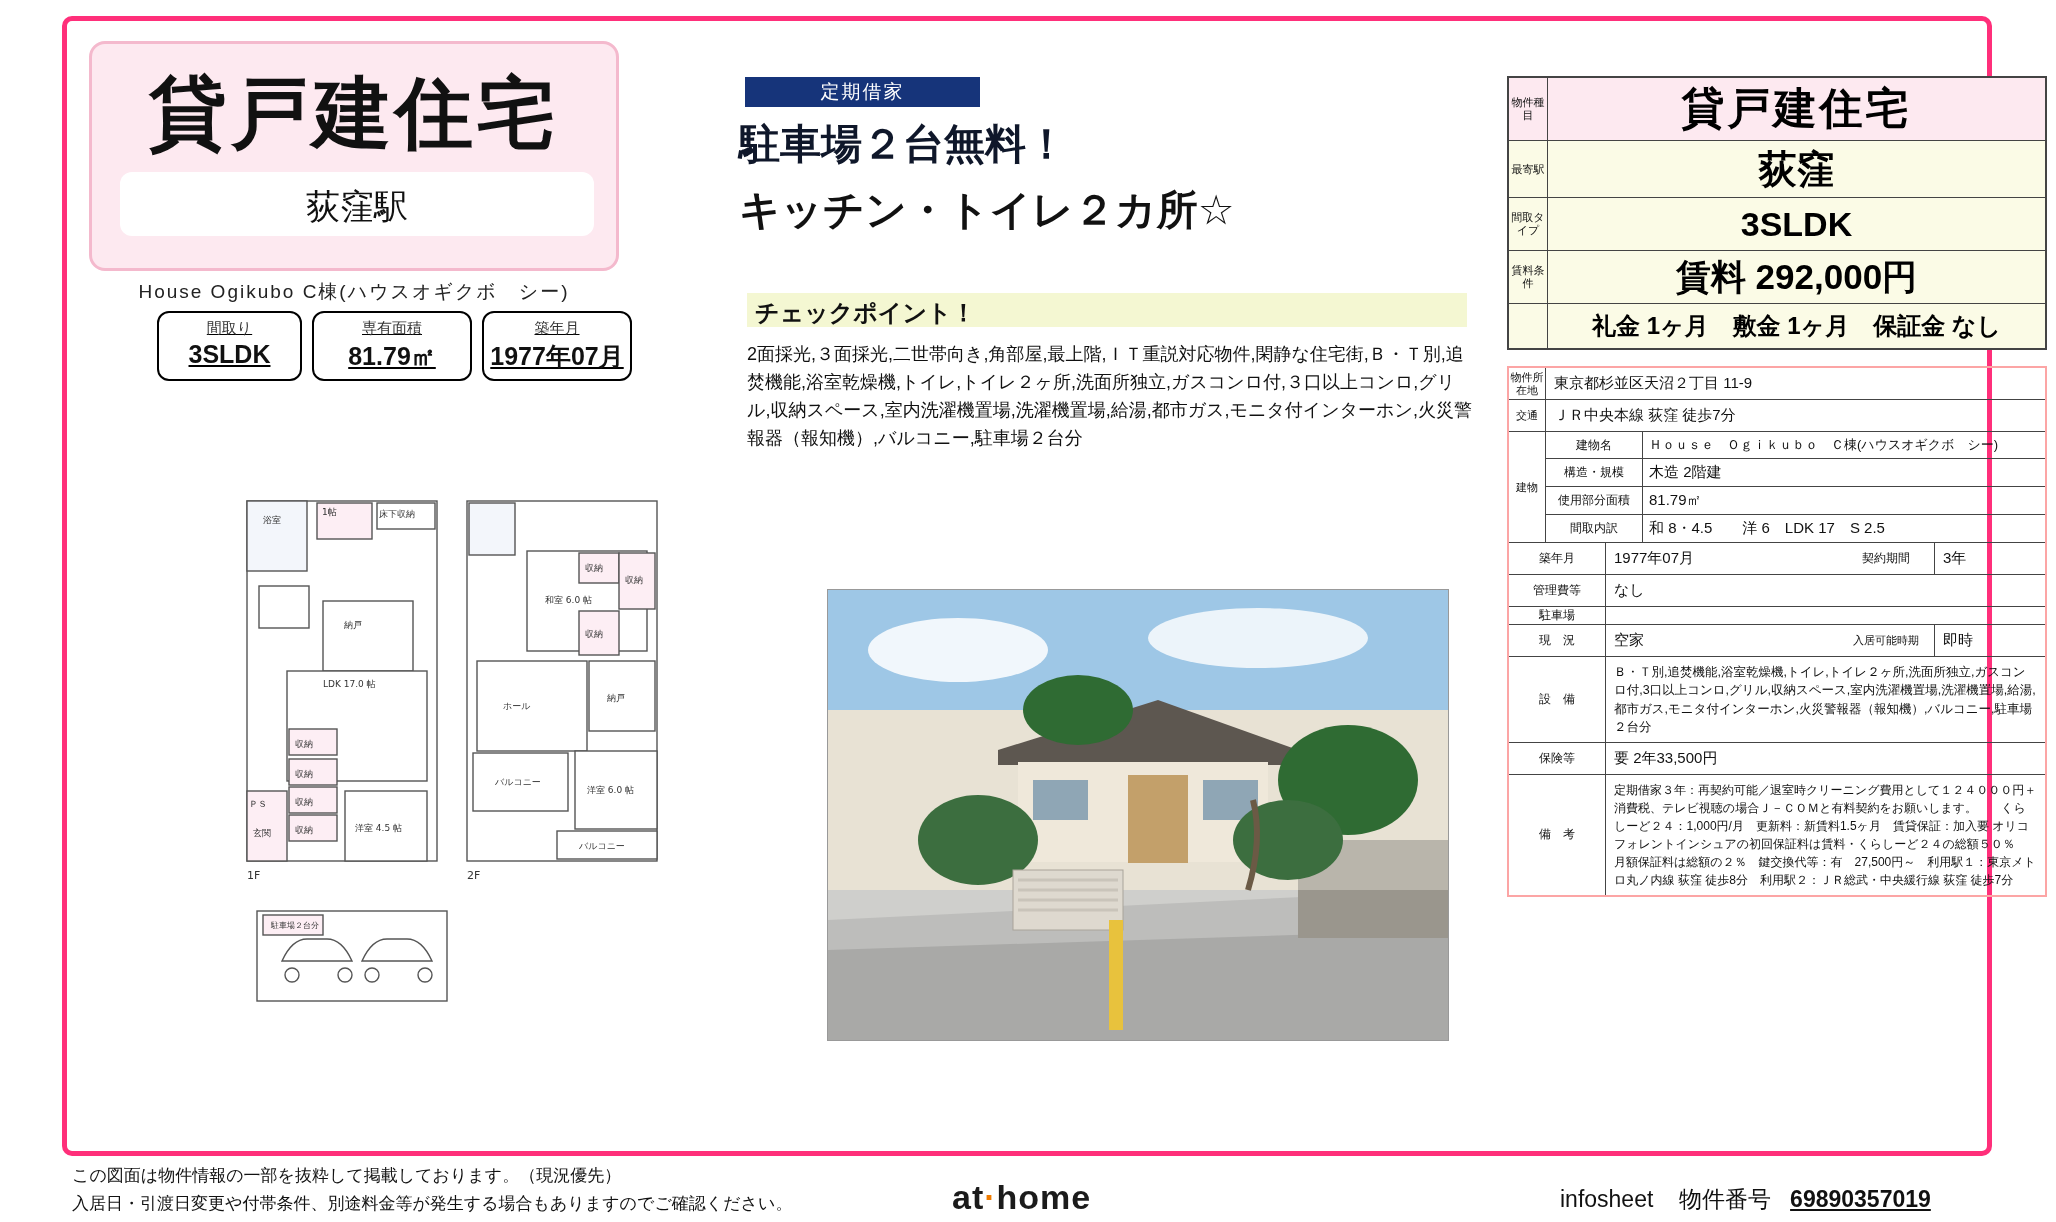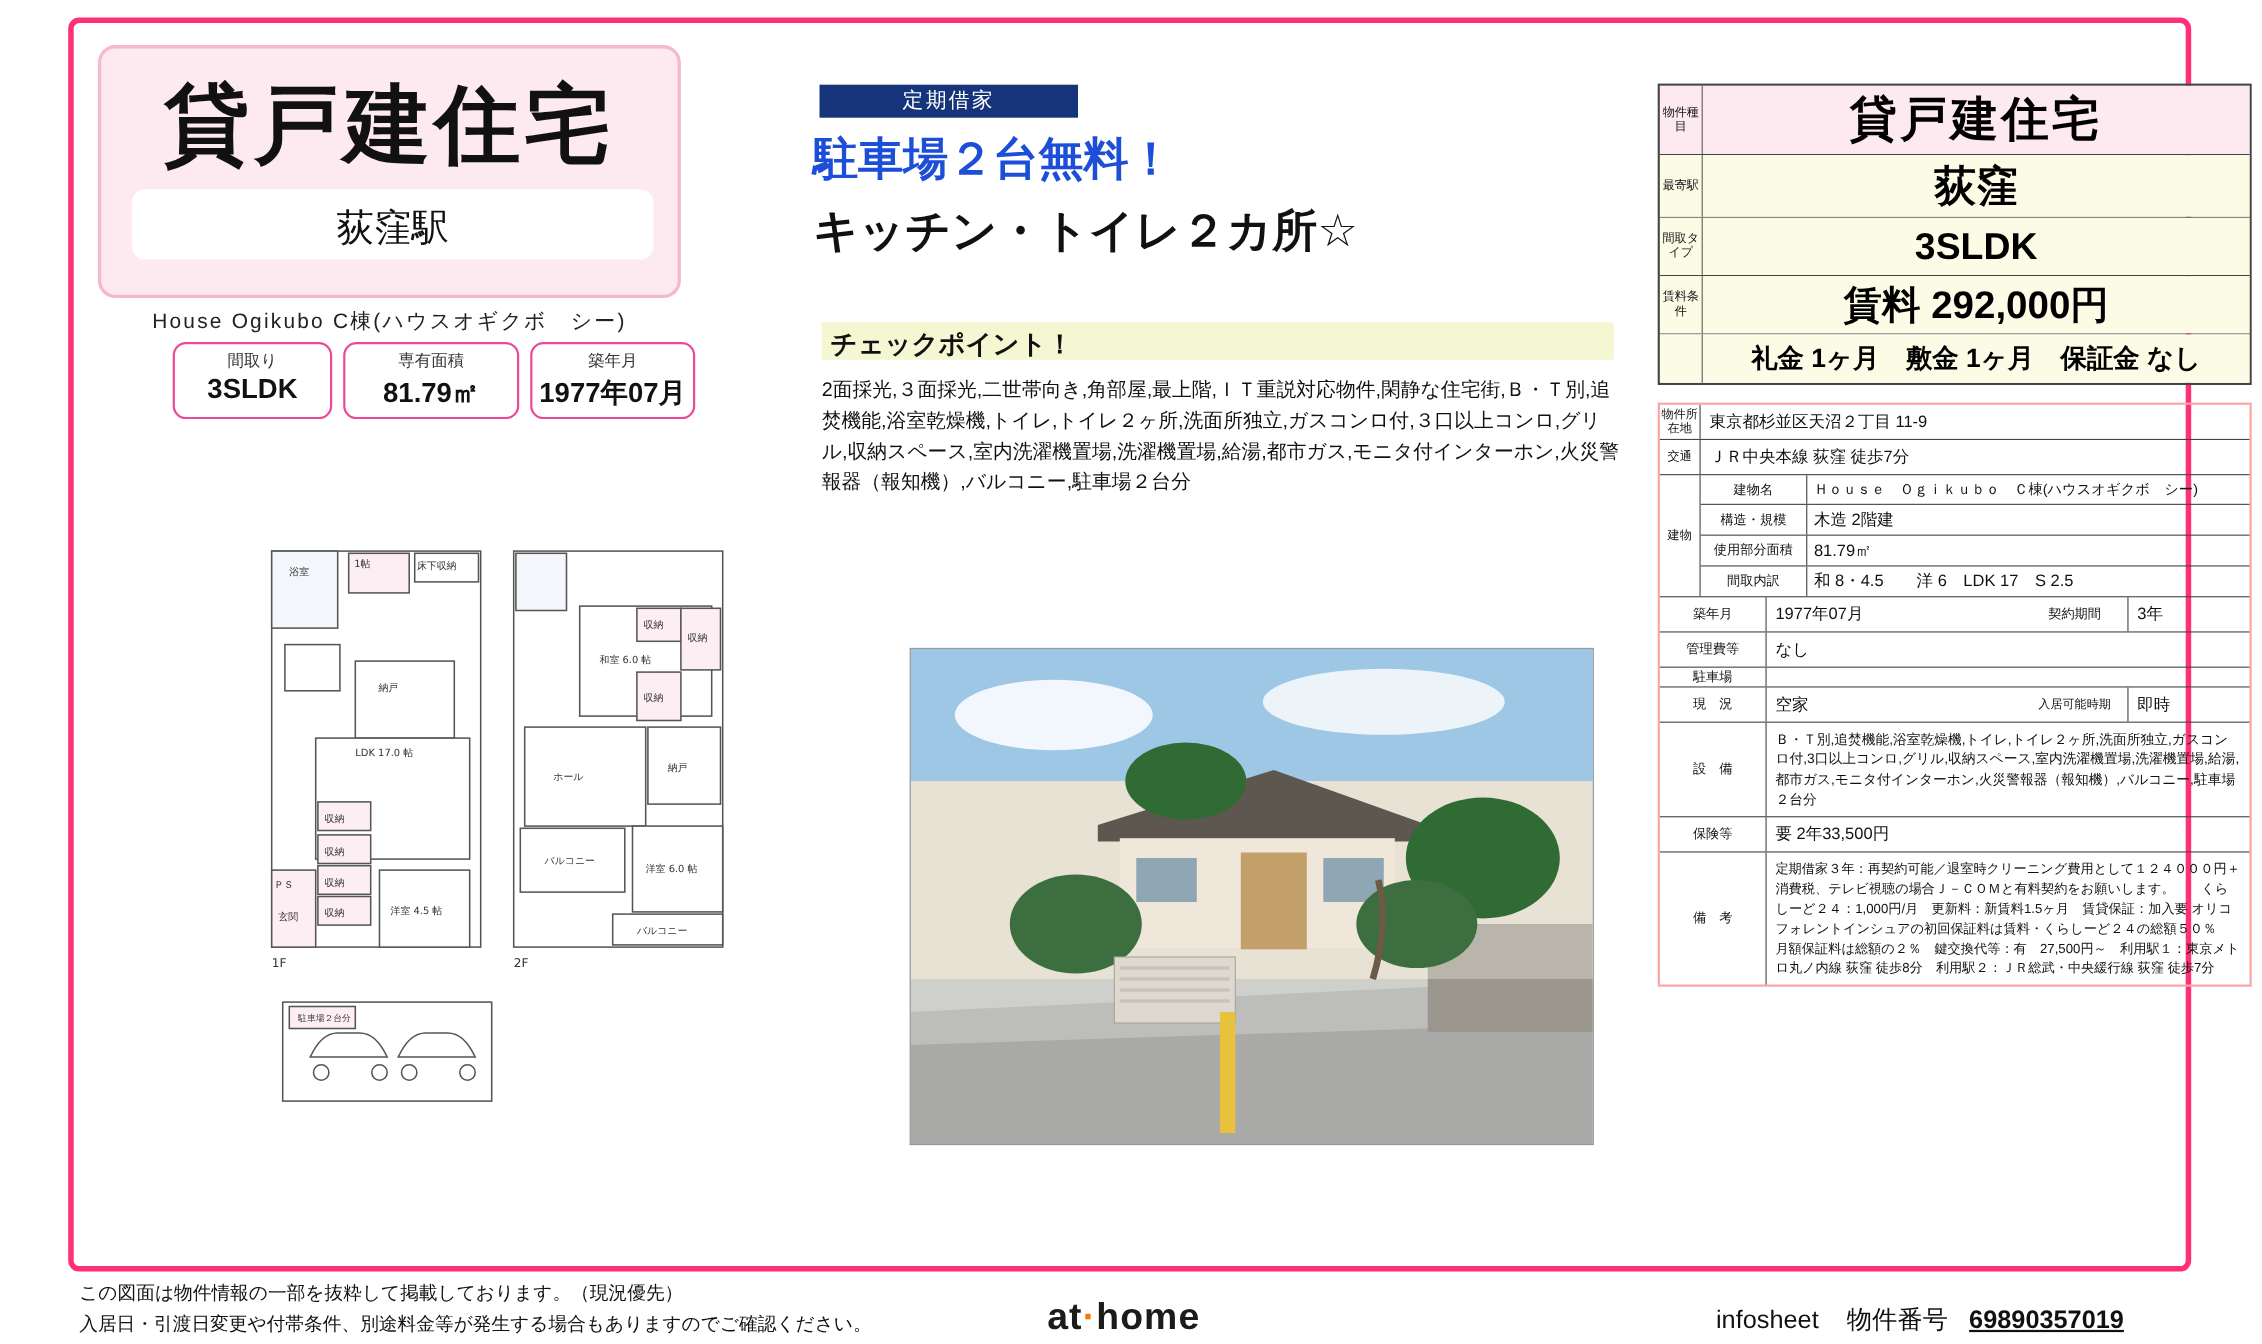--- a/index.html
+++ b/index.html
@@ -6,29 +6,29 @@
   body{font-family:"Liberation Sans","DejaVu Sans",sans-serif;}
   #sheet{position:relative;width:2056px;height:1222px;background:#fff;box-sizing:border-box;}
   .frame{position:absolute;left:62px;top:16px;width:1930px;height:1140px;border:5px solid #ff2f7a;border-radius:10px;box-sizing:border-box;background:#fff;}
   
   .title-box{position:absolute;left:22px;top:20px;width:530px;height:230px;border:3px solid #f4b9cd;border-radius:16px;background:#fde9f0;box-sizing:border-box;}
   .title-main{position:absolute;left:0;top:18px;width:100%;text-align:center;font-size:78px;font-weight:700;letter-spacing:4px;color:#111;font-family:"DejaVu Sans",sans-serif;}
   .title-sub-box{position:absolute;left:28px;top:128px;width:474px;height:64px;background:#fff;border-radius:12px;box-sizing:border-box;}
   .title-sub{position:absolute;left:0;top:12px;width:100%;text-align:center;font-size:34px;color:#111;font-family:"DejaVu Sans",sans-serif;}
   .bldg-name{position:absolute;left:22px;top:258px;width:530px;text-align:center;font-size:19px;letter-spacing:2px;color:#222;}
   .spec-row{position:absolute;left:90px;top:290px;width:470px;height:70px;}
-  .spec{position:absolute;top:0;height:70px;border:2px solid #ec4899;border-radius:12px;box-sizing:border-box;background:#fff;text-align:center;}
+  .spec{position:absolute;top:0;height:70px;border:2px solid #000000;border-radius:12px;box-sizing:border-box;background:#fff;text-align:center;text-decoration:underline;}
   .spec .lbl{font-size:15px;color:#333;margin-top:6px;}
   .spec .val{font-size:25px;font-weight:700;color:#111;margin-top:2px;}
   .spec1{left:0;width:145px;}
   .spec2{left:155px;width:160px;}
   .spec3{left:325px;width:150px;}
   
   .lease-tag{position:absolute;left:678px;top:56px;width:235px;height:30px;background:#16347a;color:#fff;font-size:19px;text-align:center;line-height:30px;letter-spacing:2px;}
-  .catch1{position:absolute;left:672px;top:96px;font-size:41px;font-weight:700;color:#1d4ed8;font-family:"DejaVu Sans",sans-serif;}
+  .catch1{position:absolute;left:672px;top:96px;font-size:41px;font-weight:700;color:#0f172a;font-family:"DejaVu Sans",sans-serif;}
   .catch2{position:absolute;left:672px;top:162px;font-size:41px;font-weight:700;color:#111;font-family:"DejaVu Sans",sans-serif;}
   .cp-head{position:absolute;left:680px;top:272px;width:720px;height:34px;background:#f4f7d2;}
   .cp-head span{position:absolute;left:8px;top:4px;font-size:24px;font-weight:700;color:#111;}
   .cp-body{position:absolute;left:680px;top:320px;width:730px;font-size:18px;line-height:1.55;color:#111;letter-spacing:0px;}
   
   .plan{position:absolute;left:160px;top:470px;width:620px;height:640px;}
   .plan svg{display:block;}
   
   .photo{position:absolute;left:760px;top:568px;width:620px;height:450px;border:1px solid #999;overflow:hidden;background:#bcd3e8;}
   

